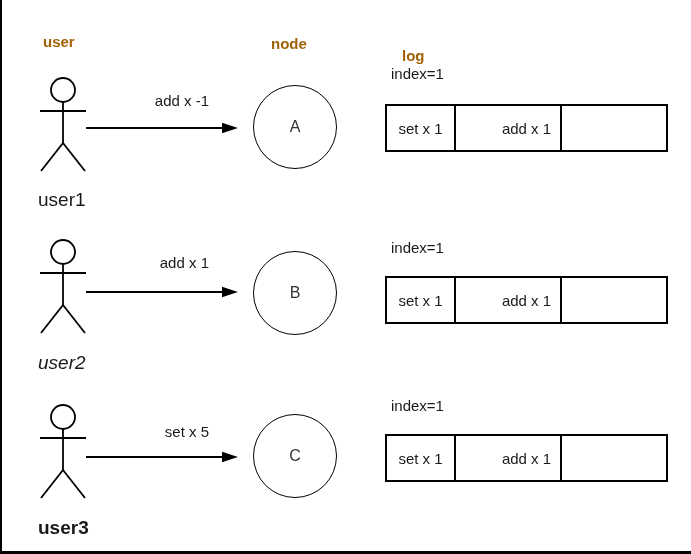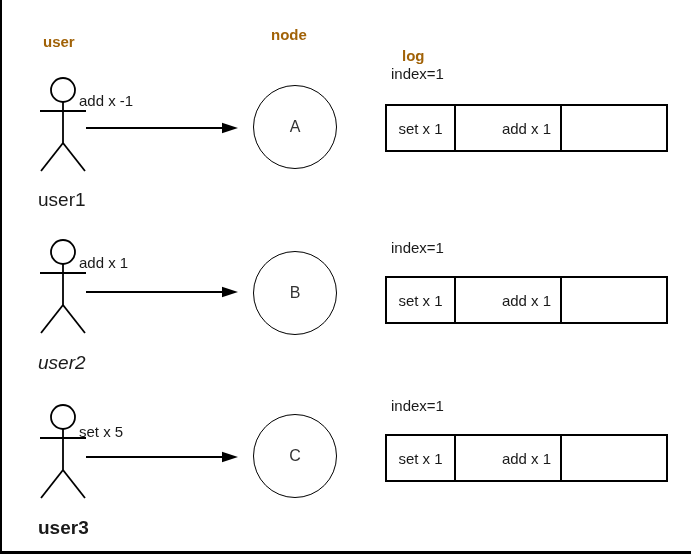--- a/index.html
+++ b/index.html
@@ -10,34 +10,34 @@
     background: #ffffff;
     border-left: 2px solid #000;
     border-bottom: 3px solid #000;
     box-sizing: border-box;
     font-family: "Liberation Sans", sans-serif;
     color: #1a1a1a;
     overflow: hidden;
   }
   .hdr { position: absolute; font-weight: bold; font-size: 15px; color: #a16207; line-height: 18px; white-space: nowrap; }
   #hdr-user { left: 41px; top: 33px; }
-  #hdr-node { left: 269px; top: 26px; }
+  #hdr-node { left: 269px; top: 35px; }
   #hdr-log  { left: 400px; top: 35px; margin-top: 12px; }
 
   .actor { position: absolute; left: 37px; width: 48px; height: 96px; }
   .row-0 .actor { top: 77px; }
   .row-1 .actor { top: 239px; }
   .row-2 .actor { top: 404px; }
 
   .user-label { position: absolute; left: 36px; font-size: 19px; line-height: 19px; white-space: nowrap; }
   .row-0 .user-label { top: 190px; }
   .row-1 .user-label { top: 353px; font-style: italic; }
   .row-2 .user-label { top: 518px; font-weight: bold; }
 
-  .msg-label { position: absolute; left: 77px; width: 130px; text-align: left; font-size: 15px; line-height: 19px; white-space: nowrap; }
+  .msg-label { position: absolute; left: 77px; width: 130px; text-align: right; font-size: 15px; line-height: 19px; white-space: nowrap; }
   .row-0 .msg-label { top: 91px; }
   .row-1 .msg-label { top: 253px; }
   .row-2 .msg-label { top: 422px; }
 
   .arrow { position: absolute; left: 84px; width: 152px; height: 18px; }
   .row-0 .arrow { top: 119px; }
   .row-1 .arrow { top: 283px; }
   .row-2 .arrow { top: 448px; }
 
   .node-circle {

